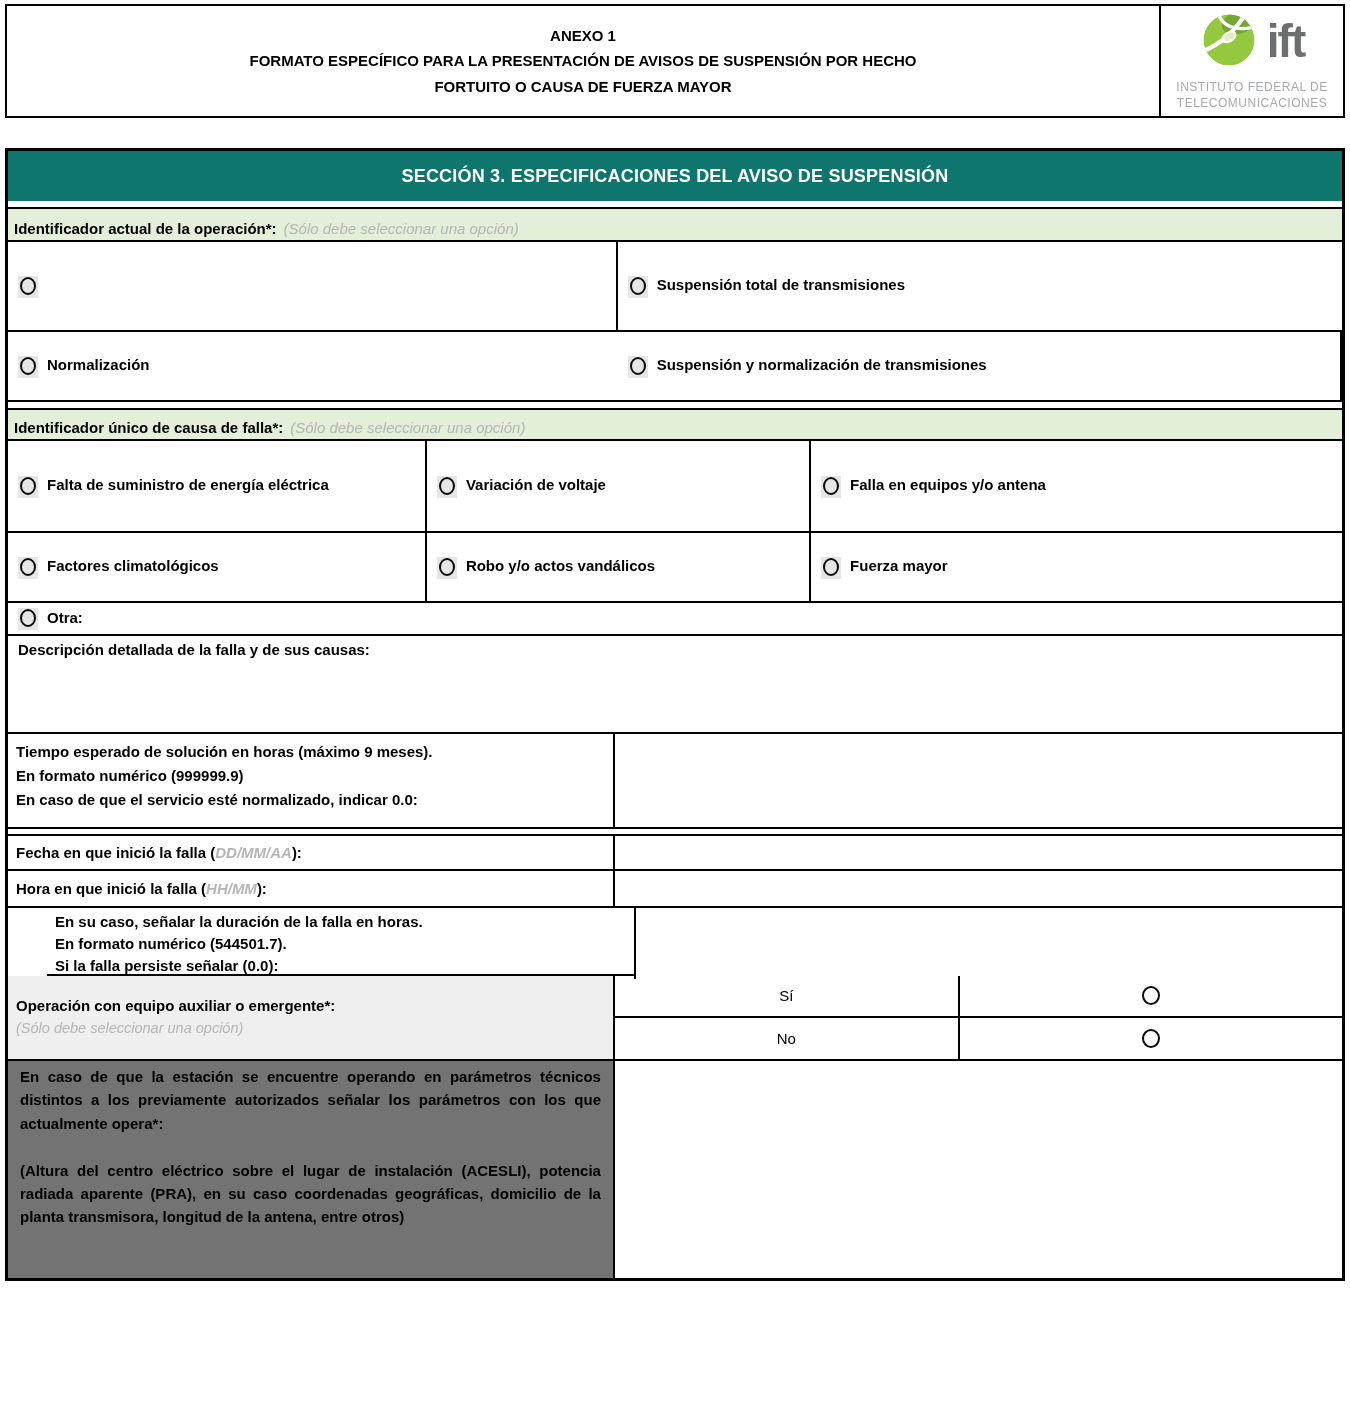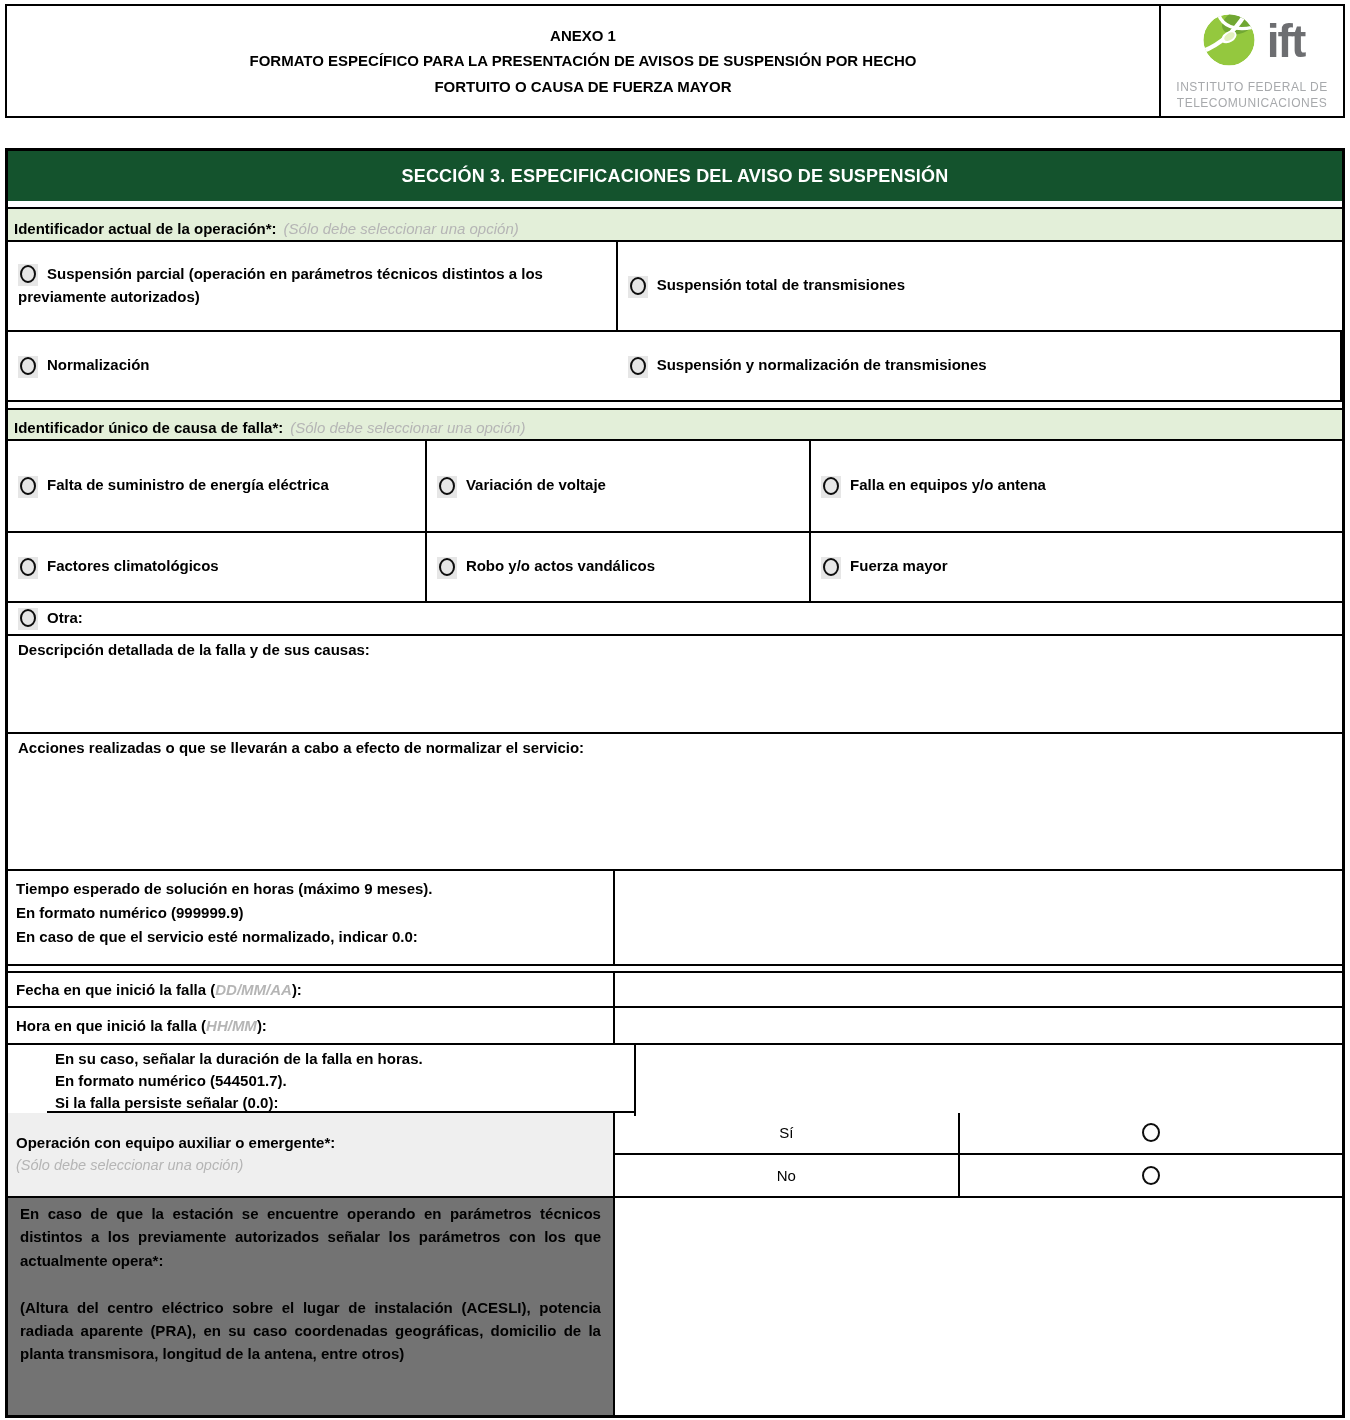--- a/index.html
+++ b/index.html
@@ -40,21 +40,21 @@
   .logo-org {
     margin-top: 6px;
     font-size: 12px; color: #a7a9ac; text-align: center;
     letter-spacing: 0.5px; line-height: 1.35;
   }
 
   
   .form { margin-top: 30px; border: 3px solid #000; }
 
   .row-section {
-    height: 50px; background: #14532d;
+    height: 50px; background: #0f766e;
     color: #fff; font-weight: bold; font-size: 18px;
     display: flex; align-items: center; justify-content: center;
     letter-spacing: 0.2px;
   }
   .row-gap { height: 8px; background: #fff; border-bottom: 2px solid #000; }
   .row-gap-f { height: 7px; background: #fff; border-bottom: 2px solid #000; }
 
   .band {
     background: #e3efd9;
     border-bottom: 2px solid #000;
@@ -184,21 +184,21 @@
     <div class="row-gap"></div>
 
     <div class="band b1">
       <span class="lbl">Identificador actual de la operación*:</span>
       <span class="note">(Sólo debe seleccionar una opción)</span>
     </div>
 
     <div class="grid2">
       <div class="cell h90">
         <div class="opt">
-          <span class="radio-box"><span class="radio"></span></span><span>Suspensión parcial (operación en parámetros técnicos distintos a los previamente autorizados)</span>
+          <span class="radio-box"><span class="radio"></span></span>
         </div>
       </div>
       <div class="cell h90 last">
         <div class="opt">
           <span class="radio-box"><span class="radio"></span></span><span>Suspensión total de transmisiones</span>
         </div>
       </div>
       <div class="cell h70 last">
         <div class="opt">
           <span class="radio-box"><span class="radio"></span></span><span>Normalización</span>
@@ -252,24 +252,20 @@
     </div>
 
     <div class="cell h33 last" style="border-right:none;">
       <div class="opt">
         <span class="radio-box"><span class="radio"></span></span><span>Otra:</span>
       </div>
     </div>
 
     <div class="fullrow desc">
       <span>Descripción detallada de la falla y de sus causas:</span>
-      <span></span>
-    </div>
-    <div class="fullrow acc">
-      <span>Acciones realizadas o que se llevarán a cabo a efecto de normalizar el servicio:</span>
       <span></span>
     </div>
 
     <div class="frow tiempo">
       <div class="flabel">
         <div>Tiempo esperado de solución en horas (máximo 9 meses).</div>
         <div>En formato numérico (999999.9)</div>
         <div>En caso de que el servicio esté normalizado, indicar 0.0:</div>
       </div>
       <div class="fvalue"></div>

